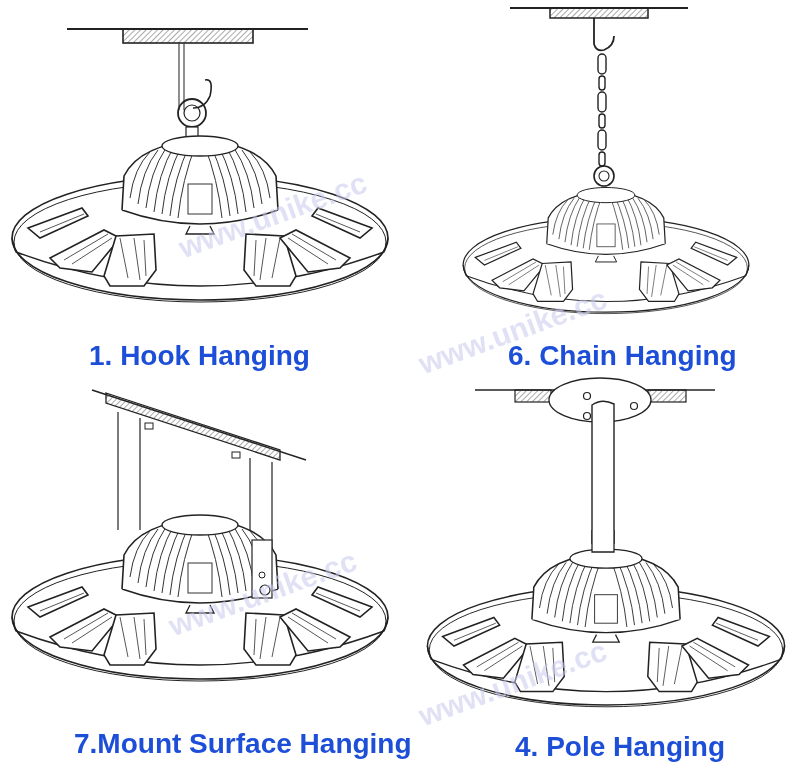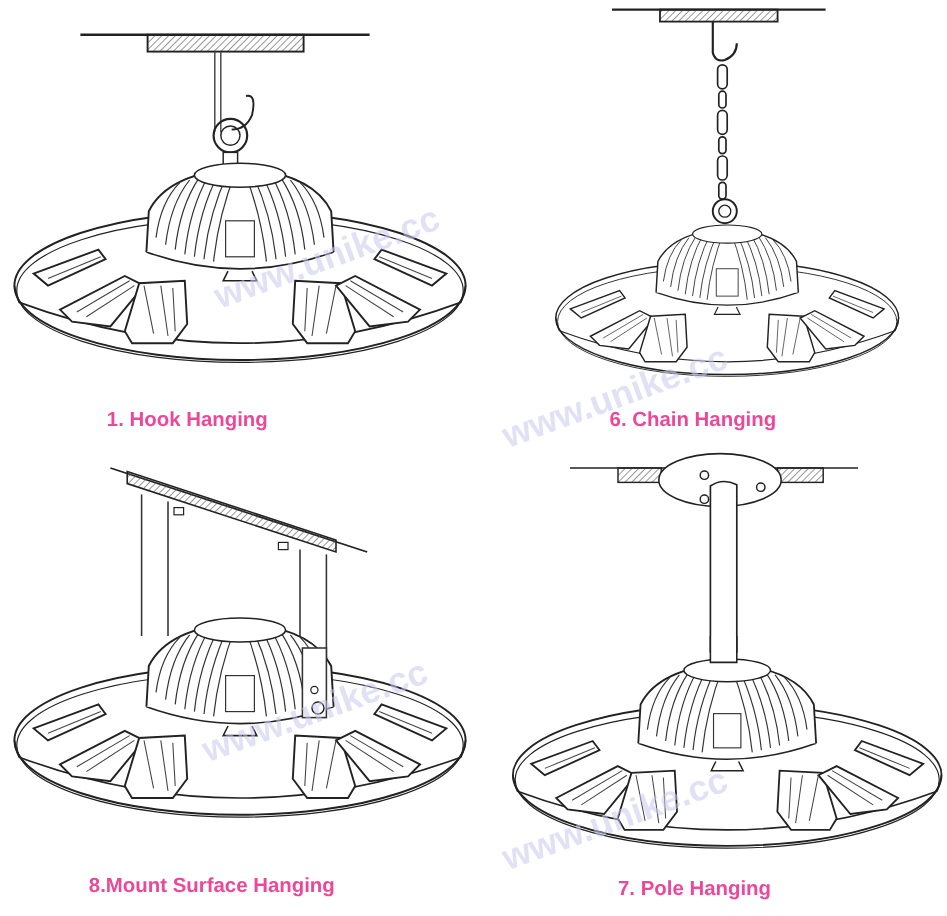--- a/index.html
+++ b/index.html
@@ -1,17 +1,17 @@
 <!DOCTYPE html>
 <html><head>
 <meta charset="utf-8">
 <style>
   html,body{margin:0;padding:0;background:#fff;}
   body{width:789px;height:763px;position:relative;overflow:hidden;font-family:"Liberation Sans",sans-serif;}
-  .label{position:absolute;font-family:"Liberation Sans",sans-serif;font-weight:bold;font-size:17px;color:#ec4899;white-space:nowrap;}
+  .label{position:absolute;font-family:"Liberation Sans",sans-serif;font-weight:bold;font-size:28px;color:#1d4ed8;white-space:nowrap;}
   .wm{position:absolute;font-family:"Liberation Sans",sans-serif;font-weight:bold;font-size:30px;color:#c9c9f0;opacity:.55;white-space:nowrap;transform-origin:left center;pointer-events:none;}
   svg{position:absolute;left:0;top:0;}
 </style>
 </head>
 <body>
 
 <svg width="789" height="763" viewBox="0 0 789 763">
   <defs>
     <pattern id="hatch" width="4" height="4" patternUnits="userSpaceOnUse" patternTransform="rotate(45)">
       <line x1="0" y1="0" x2="0" y2="4" stroke="#555" stroke-width="1"></line>
@@ -125,14 +125,14 @@
   </g>
 </svg>
 
 <div class="wm" style="left:180px;top:232px;transform:rotate(-20deg);">www.unike.cc</div>
 <div class="wm" style="left:420px;top:348px;transform:rotate(-20deg);">www.unike.cc</div>
 <div class="wm" style="left:170px;top:610px;transform:rotate(-20deg);">www.unike.cc</div>
 <div class="wm" style="left:420px;top:700px;transform:rotate(-20deg);">www.unike.cc</div>
 
 <div class="label" style="left:89px;top:340px;">1. Hook Hanging</div>
 <div class="label" style="left:508px;top:340px;">6. Chain Hanging</div>
-<div class="label" style="left:74px;top:728px;">8.Mount Surface Hanging</div>
-<div class="label" style="left:515px;top:731px;">7. Pole Hanging</div>
+<div class="label" style="left:74px;top:728px;">7.Mount Surface Hanging</div>
+<div class="label" style="left:515px;top:731px;">4. Pole Hanging</div>
 
 </body></html>

